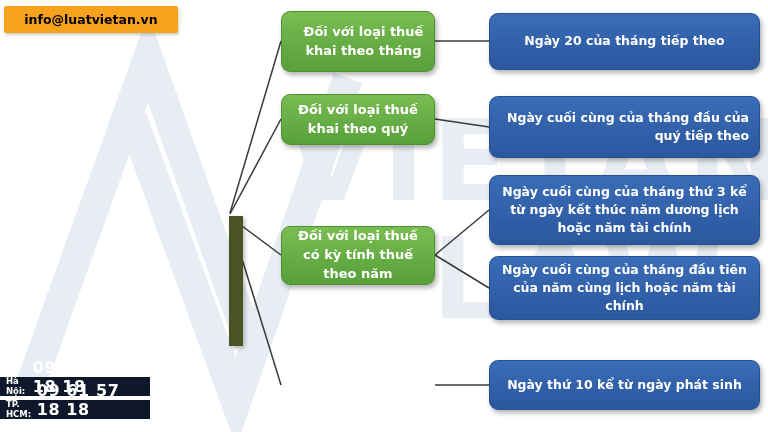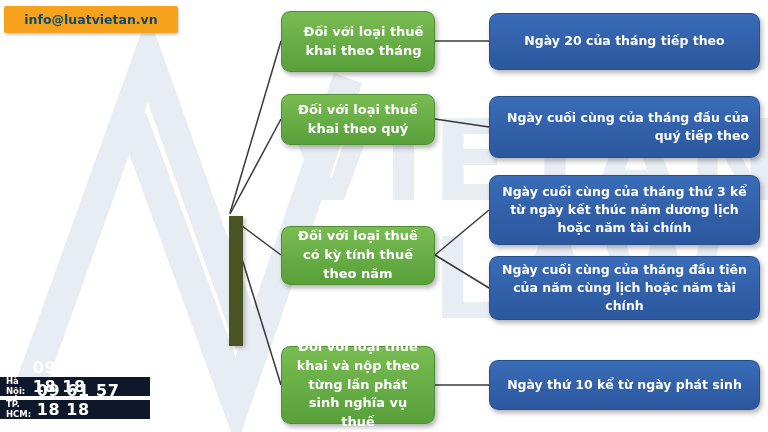--- a/index.html
+++ b/index.html
@@ -39,21 +39,21 @@
   #b3{left:489px;top:175px;width:271px;height:70px;}
   #b4{left:489px;top:256px;width:271px;height:64px;}
   #b5{left:489px;top:360px;width:271px;height:50px;}
 
   .accent{
     position:absolute;z-index:2;left:229px;top:216px;width:14px;height:130px;
     background:#4a5323;box-shadow:2px 2px 4px rgba(0,0,0,0.25);
   }
   .email{
     position:absolute;z-index:3;left:4px;top:6px;width:174px;height:27px;
-    background:#f6a21d;color:#0c4a6e;font-weight:bold;font-size:12.5px;
+    background:#f6a21d;color:#000000;font-weight:bold;font-size:12.5px;
     display:flex;align-items:center;justify-content:center;border-radius:2px;
     box-shadow:1px 2px 3px rgba(0,0,0,0.2);
   }
   .phone{
     position:absolute;z-index:3;left:0;width:150px;height:19px;background:#0f172a;
     color:#ffffff;display:flex;align-items:flex-end;justify-content:space-between;
     padding:0 9px 0 6px;box-sizing:border-box;
   }
   #ph1{top:377px;} #ph2{top:400px;}
   .phone .lbl{font-size:8.5px;font-weight:bold;}
@@ -92,23 +92,20 @@
 
   <div class="node green" id="g1">
     <span>Đối với loại thuế khai theo tháng</span>
   </div>
   <div class="node green" id="g2">
     <span>Đối với loại thuế khai theo quý</span>
   </div>
   <div class="node green" id="g3">
     <span>Đối với loại thuế có kỳ tính thuế theo năm</span>
   </div>
-  <div class="node green" id="g4">
-    <span>Đối với loại thuế khai và nộp theo từng lần phát sinh nghĩa vụ thuế</span>
-  </div>
 
   <div class="node blue" id="b1">
     <span>Ngày 20 của tháng tiếp theo</span>
   </div>
   <div class="node blue" id="b2">
     <span>Ngày cuối cùng của tháng đầu của quý tiếp theo</span>
   </div>
   <div class="node blue" id="b3">
     <span>Ngày cuối cùng của tháng thứ 3 kể từ ngày kết thúc năm dương lịch hoặc năm tài chính</span>
   </div>

